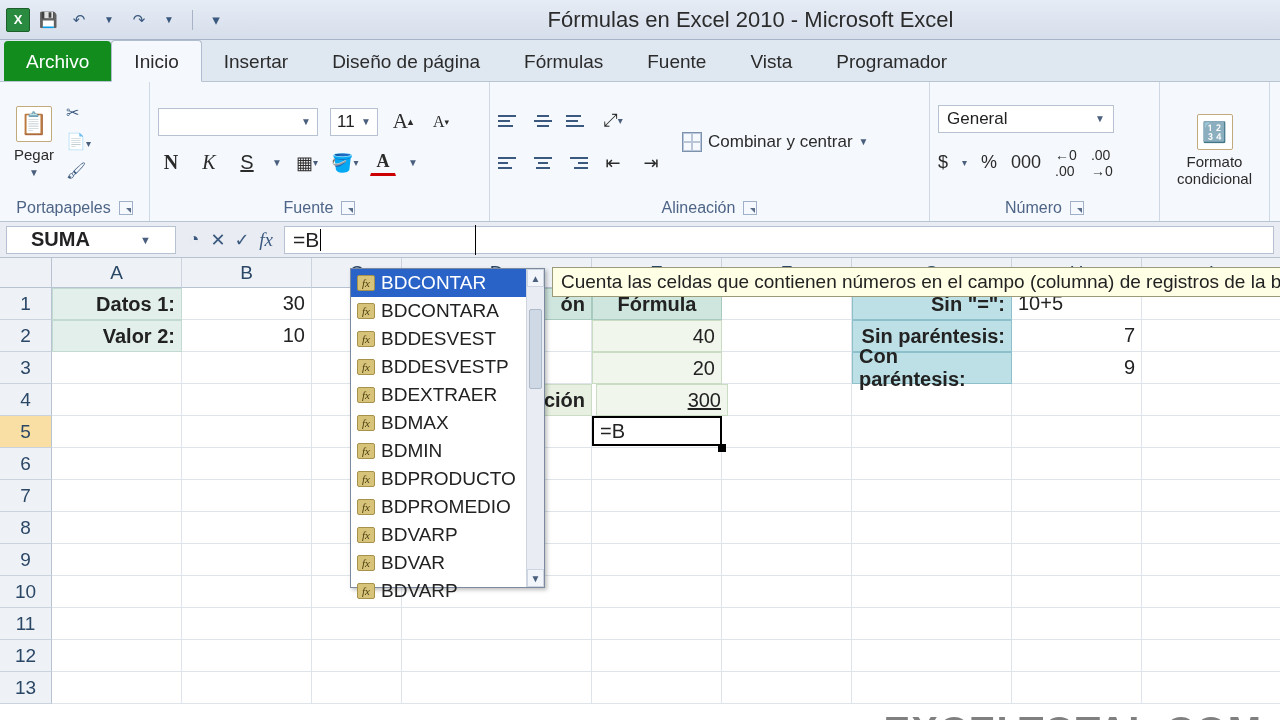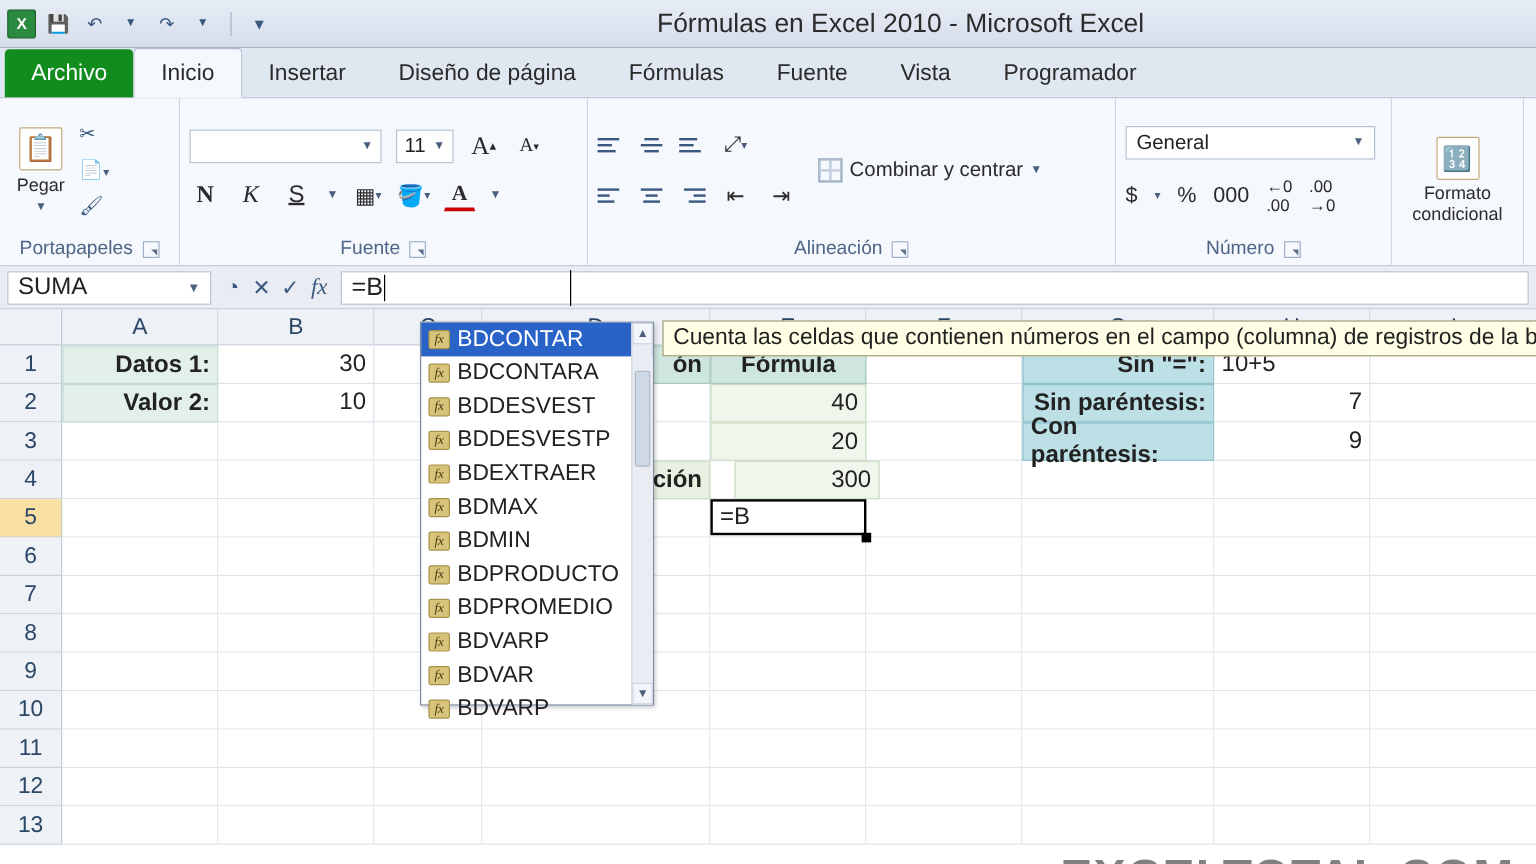--- a/index.html
+++ b/index.html
@@ -35,24 +35,24 @@
   .tool.bold { font-weight:bold; font-family:"Times New Roman",serif; font-size:20px; }
   .tool.italic { font-style:italic; font-family:"Times New Roman",serif; font-size:20px; }
   .tool.under { text-decoration:underline; font-size:20px; }
   .align-btn { width:22px; height:22px; display:flex; flex-direction:column; justify-content:center; gap:3px; }
   .align-btn span { height:2px; background:#3b597f; }
   .wrap-row { display:flex; align-items:center; gap:6px; font-size:17px; color:#2b2b2b; }
   .check-icon { width:20px; height:20px; border:1px solid #7d92ad; position:relative; }
   .check-icon::after { content:"↩"; font-size:12px; position:absolute; right:1px; bottom:-2px; color:#2466c2; }
   .merge-icon { width:20px; height:20px; border:1px solid #7d92ad; display:grid; grid-template-columns:1fr 1fr; }
   .merge-icon span { border:1px solid #b8c6d8; }
-  .num-dd { width:208px; height:28px; border:1px solid #b6c1d2; background:#fff; display:flex; align-items:center; justify-content:space-between; padding:0 8px; font-size:17px; }
+  .num-dd { width:176px; height:28px; border:1px solid #b6c1d2; background:#fff; display:flex; align-items:center; justify-content:space-between; padding:0 8px; font-size:17px; }
   
   .fbar { height:36px; background:#e9edf3; border-bottom:1px solid #b7c2d1; display:flex; align-items:center; }
-  .namebox { width:170px; height:28px; margin:0 6px; background:#fff; border:1px solid #b6c1d2; display:flex; align-items:center; padding:0 8px; font-size:20px; font-weight:normal; }
+  .namebox { width:170px; height:28px; margin:0 6px; background:#fff; border:1px solid #b6c1d2; display:flex; align-items:center; padding:0 24px; font-size:20px; font-weight:bold; }
   .namebox .dd { margin-left:auto; font-size:11px; color:#4a5f7d; }
   .fbar-btn { width:24px; height:28px; display:flex; align-items:center; justify-content:center; font-size:18px; color:#3b597f; }
   .fbar-btn.fx { font-style:italic; font-family:"Times New Roman",serif; font-size:19px; }
   .formula-input { flex:1; height:28px; background:#fff; border:1px solid #b6c1d2; margin:0 6px; padding:0 8px; display:flex; align-items:center; font-size:21px; position:relative; }
   .formula-input .caret { width:1px; height:22px; background:#000; margin-left:1px; animation:blink 1s step-end infinite; }
   @keyframes blink { 50% { opacity:0; } }
   
   .grid-area { position:relative; background:#fff; height:502px; }
   .corner { position:absolute; left:0; top:0; width:52px; height:30px; background:#eef2f7; border-right:1px solid #b8c3d2; border-bottom:1px solid #b8c3d2; }
   .colhdrs { position:absolute; left:52px; top:0; height:30px; display:flex; }
@@ -414,21 +414,21 @@
       <div class="cell" style="left: 1090px; top: 384px; width: 140px;"></div>
       <div class="cell lbl" style="left: 0px; top: 0px; width: 130px;">Datos 1:</div>
       <div class="cell lbl" style="left: 0px; top: 32px; width: 130px;">Valor 2:</div>
       <div class="cell val" style="left: 130px; top: 0px; width: 130px;">30</div>
       <div class="cell val" style="left: 130px; top: 32px; width: 130px;">10</div>
       <div class="cell hd" style="left: 350px; top: 0px; width: 190px; justify-content: flex-end;">ón</div>
       <div class="cell hd" style="left: 540px; top: 0px; width: 130px;">Fórmula</div>
       <div class="cell val" style="left: 540px; top: 32px; width: 130px; background: rgb(240, 246, 236); border: 1px solid rgb(203, 220, 196);">40</div>
       <div class="cell val" style="left: 540px; top: 64px; width: 130px; background: rgb(240, 246, 236); border: 1px solid rgb(203, 220, 196);">20</div>
       <div class="cell " style="left: 350px; top: 96px; width: 190px; justify-content: flex-end; background: rgb(231, 240, 225); border: 1px solid rgb(203, 220, 196); font-weight: bold;">ción</div>
-      <div class="cell val" style="left: 560px; top: 96px; width: 121px; background: rgb(240, 246, 236); border: 1px solid rgb(203, 220, 196);">300</div>
+      <div class="cell val" style="left: 544px; top: 96px; width: 132px; background: rgb(240, 246, 236); border: 1px solid rgb(203, 220, 196); text-decoration: underline;">300</div>
       <div class="cell edit" style="left: 540px; top: 128px; width: 130px; justify-content: flex-start; height: 30px;">=B</div>
       <div class="fill-handle" style="left: 666px; top: 156px;"></div>
       <div class="cell hd2" style="left: 800px; top: 0px; width: 160px;">Sin "=":</div>
       <div class="cell " style="left: 960px; top: 0px; width: 130px; justify-content: flex-start;">10+5</div>
       <div class="cell hd2" style="left: 800px; top: 32px; width: 160px;">Sin paréntesis:</div>
       <div class="cell val" style="left: 960px; top: 32px; width: 130px;">7</div>
       <div class="cell hd2" style="left: 800px; top: 64px; width: 160px;">Con paréntesis:</div>
       <div class="cell val" style="left: 960px; top: 64px; width: 130px;">9</div>
     </div>
 

